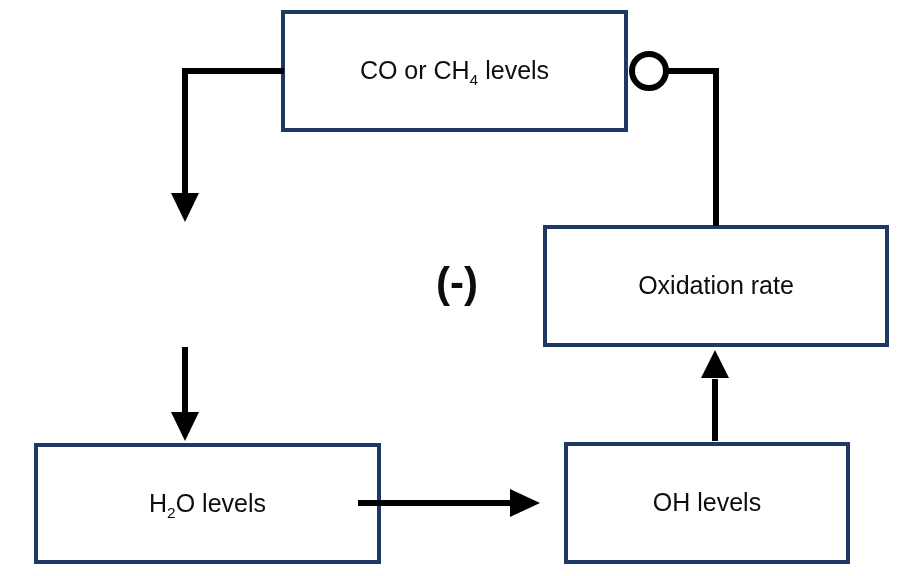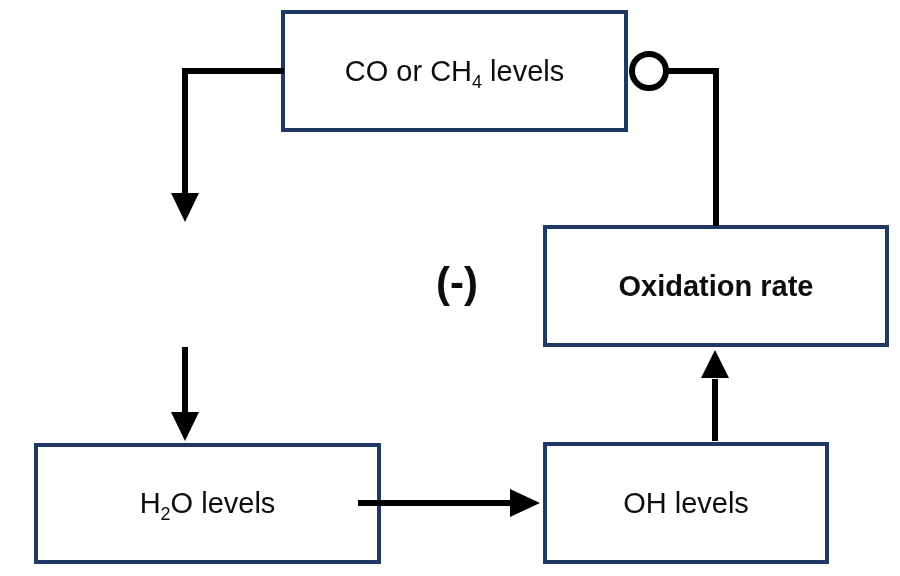--- a/index.html
+++ b/index.html
@@ -28,30 +28,30 @@
   }
   .node {
     position: absolute;
     z-index: 1;
     background: var(--bg);
     border: 4px solid var(--box-border);
     display: flex;
     align-items: center;
     justify-content: center;
     text-align: center;
-    font-size: 29px;
+    font-size: 25px;
     line-height: 1.25;
     color: var(--text);
   }
   .node sub { font-size: 0.62em; line-height: 0; }
   #box-co  { left: 281px; top: 10px;  width: 347px; height: 122px; }
   #box-st  { left: 12px;  top: 223px; width: 346px; height: 123px; }
   #box-h2o { left: 10px;  top: 443px; width: 347px; height: 121px; margin-left: 24px; }
-  #box-oh  { left: 543px; top: 442px; width: 286px; height: 122px; }
-  #box-ox  { left: 543px; top: 225px; width: 346px; height: 122px; font-weight: bold; }
+  #box-oh  { left: 564px; top: 442px; width: 286px; height: 122px; }
+  #box-ox  { left: 543px; top: 225px; width: 346px; height: 122px; }
   .feedback-sign {
     position: absolute;
     left: 397px; top: 260px; width: 120px;
     z-index: 1;
     text-align: center;
     font-size: 42px;
     font-weight: bold;
     line-height: 1.1;
     color: var(--text);
   }

